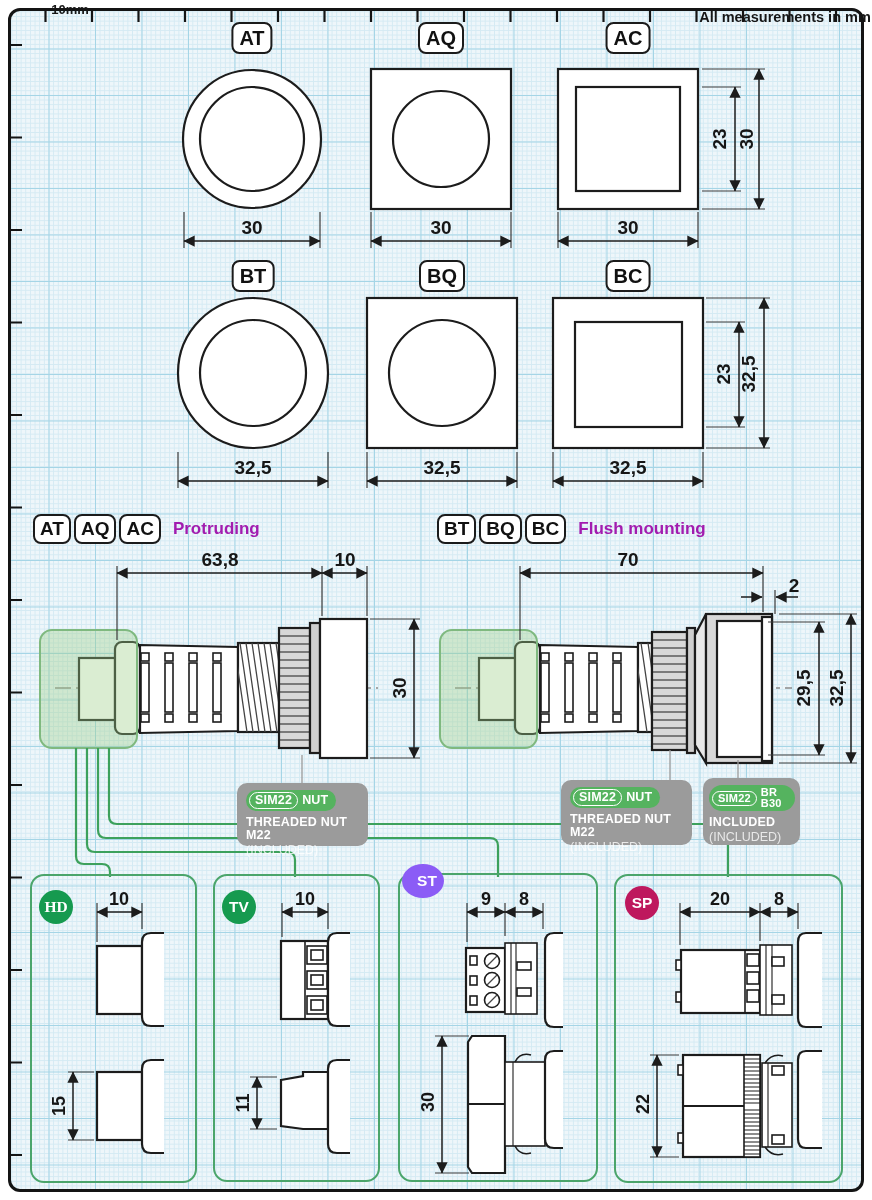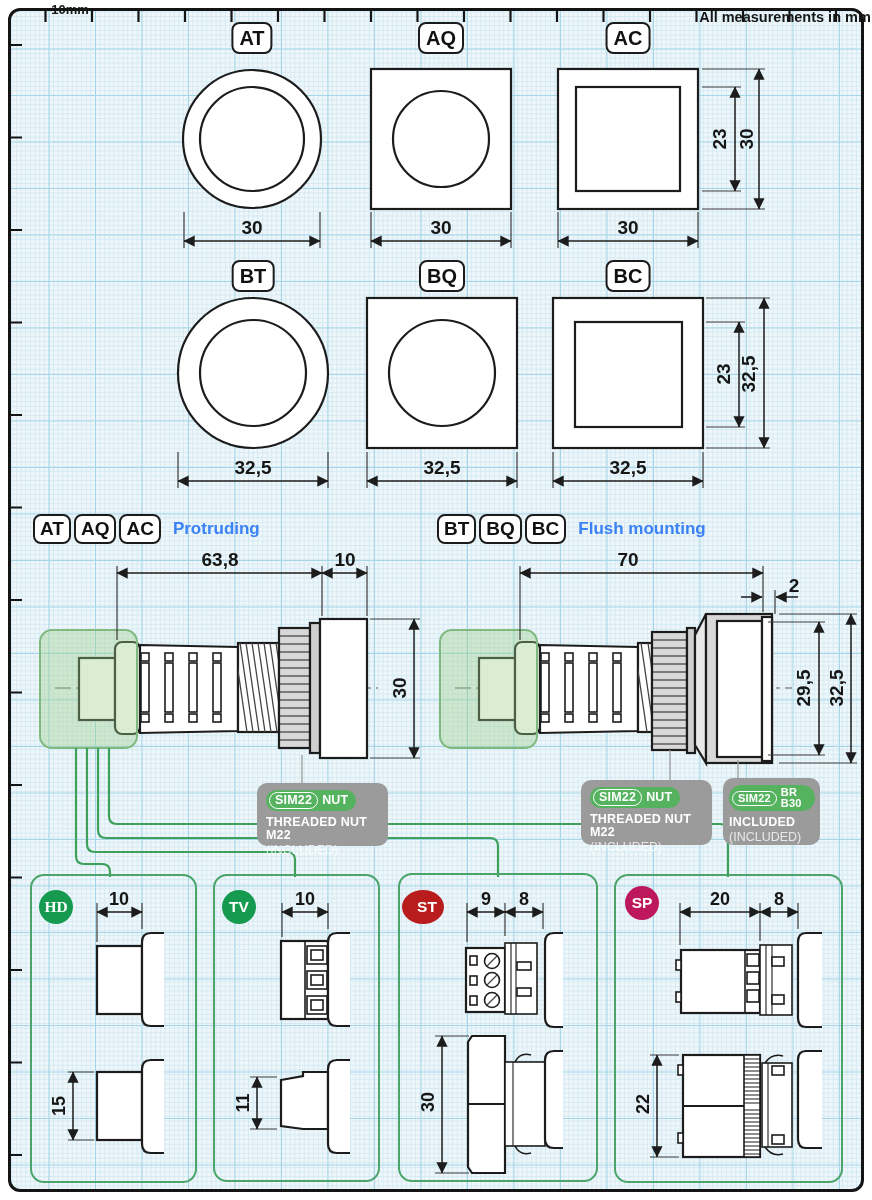--- a/index.html
+++ b/index.html
@@ -34,24 +34,24 @@
      font-size:19px;white-space:nowrap;line-height:1;}
   .tv{transform:translate(-50%,-50%) rotate(-90deg);}
   .small-t{font-size:18px;}
   .note{font-size:14.5px;}
   .ruler{font-size:13px;}
   .chip{position:absolute;transform:translate(-50%,-50%);box-sizing:border-box;
         border:2.5px solid #1b1b1b;background:#fff;border-radius:8px;color:#111;
         font-weight:700;font-size:20px;padding:2px 6px;line-height:1.2;}
   .chiprow{position:absolute;display:flex;align-items:center;gap:3px;height:32px;}
   .chiprow .chip{position:static;transform:none;font-size:19px;padding:2px 5px;}
-  .grouptitle{font-weight:700;font-size:17px;color:#3b82f6;margin-left:9px;white-space:nowrap;}
+  .grouptitle{font-weight:700;font-size:17px;color:#a21caf;margin-left:9px;white-space:nowrap;}
   
   .callout{position:absolute;box-sizing:border-box;border-radius:10px;padding:7px 21px 6px 9px;
-           color:#fff;z-index:3;margin-left:20px;}
+           color:#fff;z-index:3;}
   .pill{display:inline-flex;align-items:center;gap:4px;border-radius:999px;
         padding:2px 8px 2px 3px;line-height:1;}
   .brand{border:1.6px solid #fff;border-radius:999px;padding:1px 5px;font-weight:700;
          font-size:12.5px;letter-spacing:.2px;}
   .code{font-weight:700;font-size:12.5px;letter-spacing:.2px;}
   .cname{font-weight:700;font-size:12.5px;margin-top:5px;line-height:1.1;letter-spacing:.2px;}
   .cnote{font-size:12.5px;color:rgba(255,255,255,.78);line-height:1.15;}
   .callout.small .brand,.callout.small .code{font-size:11px;}
   
   .panel{position:absolute;box-sizing:border-box;border:2px solid #4ba56b;border-radius:14px;
@@ -350,21 +350,21 @@
     <span class="pill" style="background:#55b35f;padding-right:5px;">
         <span class="brand">SIM22</span>
         <span class="code">BR B30</span>
       </span>
     <div class="cname">INCLUDED</div>
     <div class="cnote">(INCLUDED)</div>
   </div>
 
   <div class="badge" style="left:56px;top:907px;background:#169a4f;font-family:Liberation Serif, serif;">HD</div>
   <div class="badge" style="left:239px;top:907px;background:#169a4f;">TV</div>
-  <div class="badge" style="left:423px;top:907px;background:#b91c1c;padding-left:8px;">ST</div>
+  <div class="badge" style="left:423px;top:881px;background:#8b5cf6;padding-left:8px;">ST</div>
   <div class="badge" style="left:642px;top:903px;background:#be185d;">SP</div>
 
   <div class="txt-layer">
     <div class="t ruler" style="left:70px;top:9px;">10mm</div>
     <div class="t note" style="left:785px;top:17px;">All measurements in mm</div>
 
     <div class="chip" style="left:252px;top:38px;">AT</div>
     <div class="chip" style="left:441px;top:38px;">AQ</div>
     <div class="chip" style="left:628px;top:38px;">AC</div>
     <div class="chip" style="left:253px;top:276px;">BT</div>

